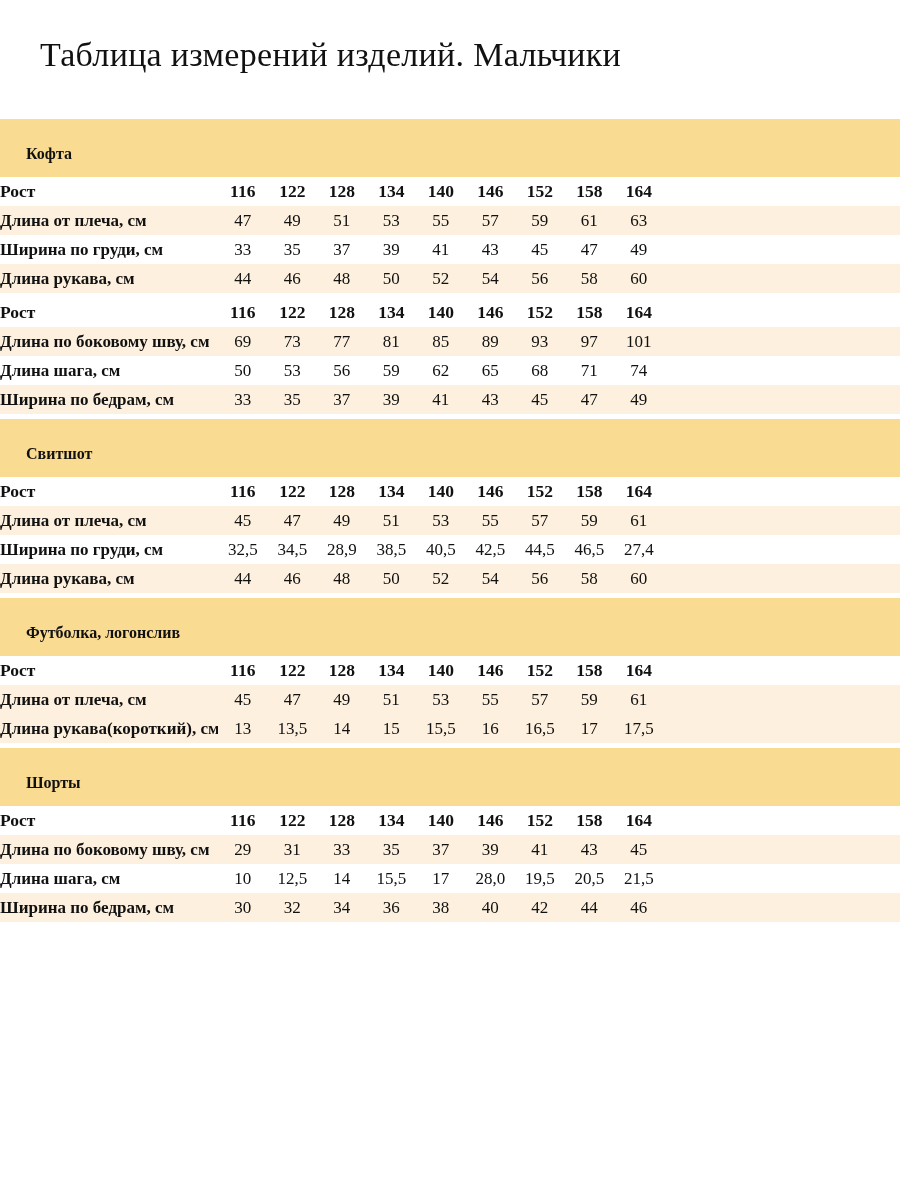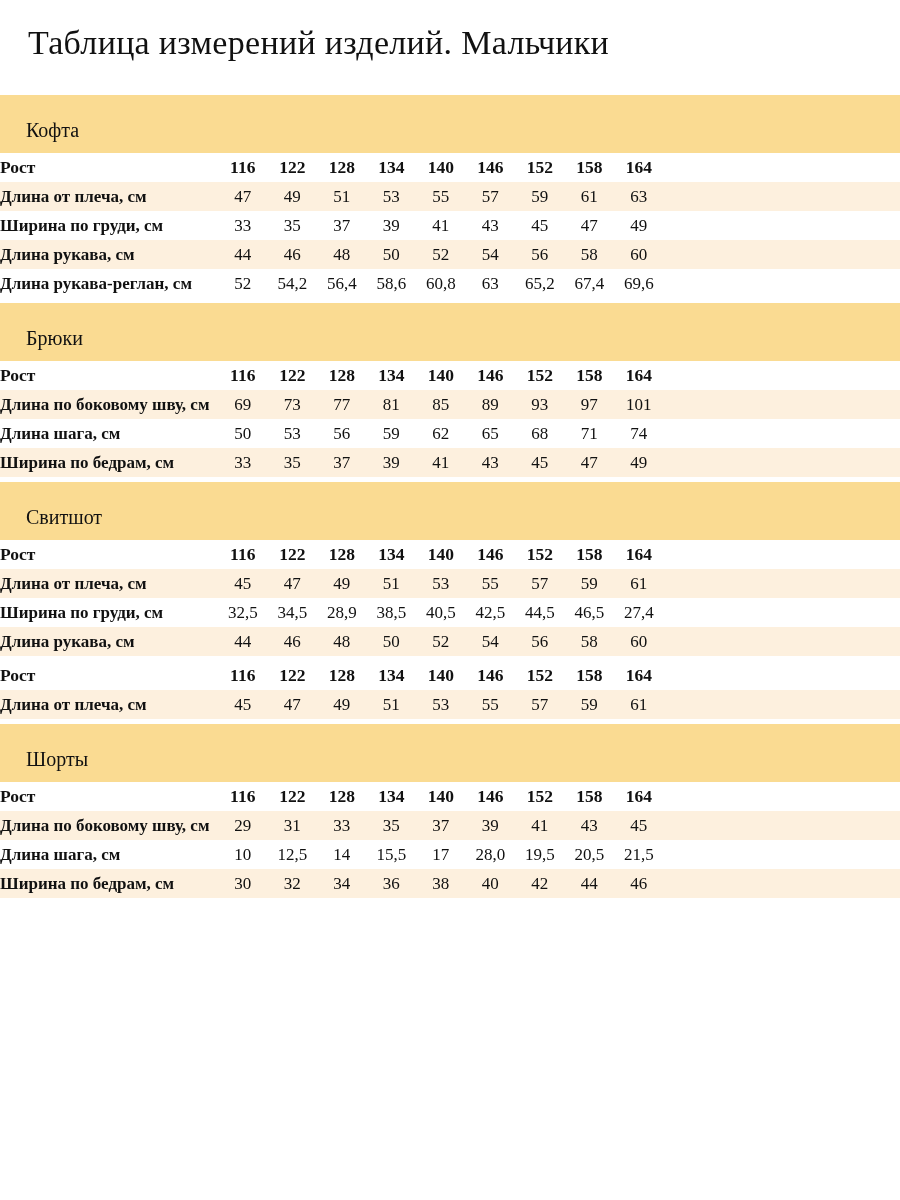--- a/index.html
+++ b/index.html
@@ -11,39 +11,39 @@
   *{box-sizing:border-box;}
   html,body{margin:0;padding:0;}
   body{
     width:900px;height:1200px;
     background:var(--row-base);
     color:var(--text);
     font-family:"Liberation Serif","DejaVu Serif",serif;
     overflow:hidden;
   }
   .page-title{
-    margin:0;
+    margin:12px;
     height:95px;
     padding:24px 0 0 28px;
     font-size:34px;
     font-weight:400;
     letter-spacing:0.3px;
     white-space:nowrap;
   }
   .product-section + .product-section{margin-top:5px;}
   .section-band{
     height:58px;
     background:var(--band);
     display:flex;
     align-items:center;
     padding-left:26px;
   }
   .section-name{
-    font-weight:normal;
-    font-size:20px;
+    font-weight:bold;
+    font-size:16px;
     margin-top:12px;
   }
   table.size-table{
     width:900px;
     border-collapse:collapse;
     table-layout:fixed;
   }
   table.size-table tr{height:29px;}
   table.size-table td{
     padding:0;
@@ -130,41 +130,25 @@
               <td class="val">46</td>
               <td class="val">48</td>
               <td class="val">50</td>
               <td class="val">52</td>
               <td class="val">54</td>
               <td class="val">56</td>
               <td class="val">58</td>
               <td class="val">60</td>
               <td class="filler"></td>
             </tr>
-            <tr class="">
-              <td class="label">Длина рукава-реглан, см</td>
-              <td class="val">52</td>
-              <td class="val">54,2</td>
-              <td class="val">56,4</td>
-              <td class="val">58,6</td>
-              <td class="val">60,8</td>
-              <td class="val">63</td>
-              <td class="val">65,2</td>
-              <td class="val">67,4</td>
-              <td class="val">69,6</td>
-              <td class="filler"></td>
-            </tr>
           </tbody>
     </table>
   </section>
 
   <section class="product-section">
-    <div class="section-band">
-      <span class="section-name">Брюки</span>
-    </div>
     <table class="size-table">
       <colgroup>
         <col style="width:218px">
         <col style="width:49.5px">
             <col style="width:49.5px">
             <col style="width:49.5px">
         <col style="width:49.5px">
             <col style="width:49.5px">
             <col style="width:49.5px">
         <col style="width:49.5px">
@@ -298,20 +282,23 @@
               <td class="val">56</td>
               <td class="val">58</td>
               <td class="val">60</td>
               <td class="filler"></td>
             </tr>
           </tbody>
     </table>
   </section>
 
   <section class="product-section">
+    <div class="section-band">
+      <span class="section-name">Футболка, логонслив</span>
+    </div>
     <table class="size-table">
       <colgroup>
         <col style="width:218px">
         <col style="width:49.5px">
             <col style="width:49.5px">
             <col style="width:49.5px">
         <col style="width:49.5px">
             <col style="width:49.5px">
             <col style="width:49.5px">
         <col style="width:49.5px">
@@ -339,20 +326,33 @@
               <td class="val">47</td>
               <td class="val">49</td>
               <td class="val">51</td>
               <td class="val">53</td>
               <td class="val">55</td>
               <td class="val">57</td>
               <td class="val">59</td>
               <td class="val">61</td>
               <td class="filler"></td>
             </tr>
+            <tr class="alt">
+              <td class="label">Длина рукава(короткий), см</td>
+              <td class="val">13</td>
+              <td class="val">13,5</td>
+              <td class="val">14</td>
+              <td class="val">15</td>
+              <td class="val">15,5</td>
+              <td class="val">16</td>
+              <td class="val">16,5</td>
+              <td class="val">17</td>
+              <td class="val">17,5</td>
+              <td class="filler"></td>
+            </tr>
           </tbody>
     </table>
   </section>
 
   <section class="product-section">
     <div class="section-band">
       <span class="section-name">Шорты</span>
     </div>
     <table class="size-table">
       <colgroup>

